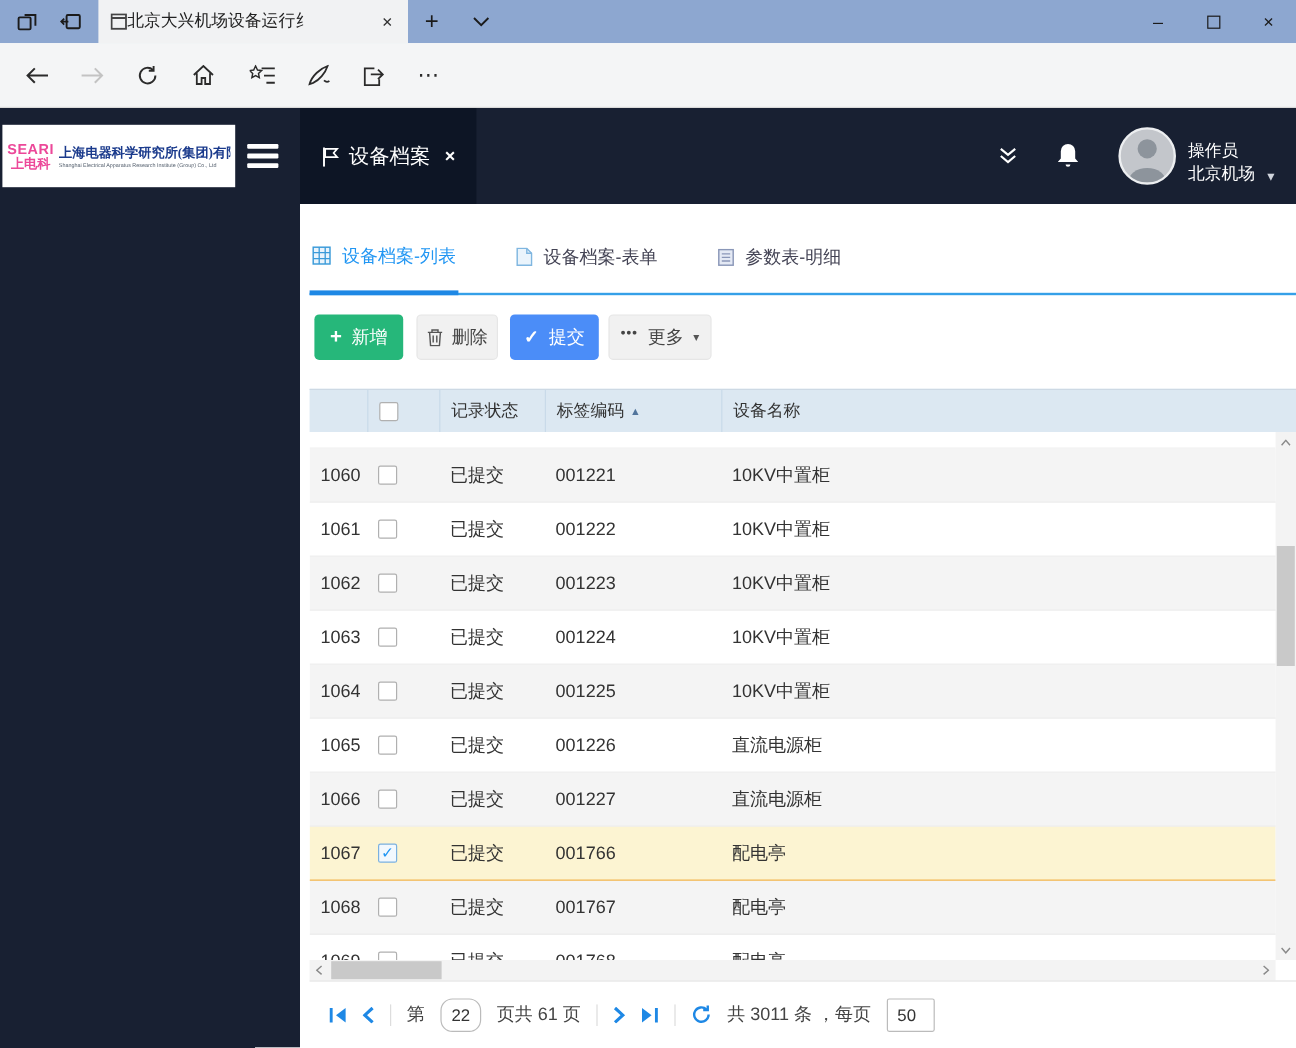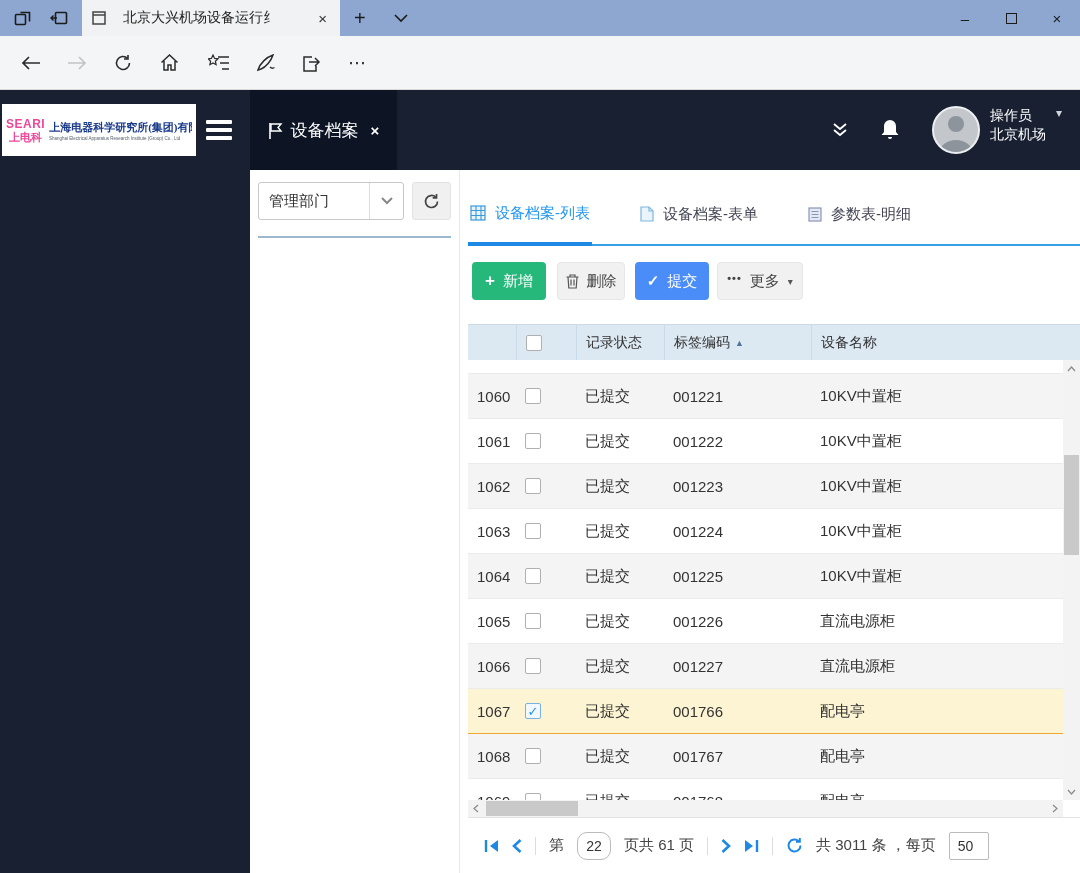--- a/index.html
+++ b/index.html
@@ -4,21 +4,21 @@
 <style>
   * { margin:0; padding:0; box-sizing:border-box; }
   html,body { width:1080px; height:873px; overflow:hidden;
     font-family:"Liberation Sans","DejaVu Sans",sans-serif; }
   svg { display:block; }
 
   
   .titlebar { height:36px; background:#8da7d0; display:flex; align-items:stretch; }
   .tab-tools { display:flex; align-items:center; gap:14px; padding:0 12px; }
   .tbtn { width:22px; height:22px; display:flex; align-items:center; justify-content:center; cursor:pointer; }
-  .etab { width:258px; background:#f1f2f3; display:flex; align-items:center; gap:17px; padding:0 10px; }
+  .etab { width:258px; background:#f1f2f3; display:flex; align-items:center; gap:0; padding:0 10px; }
   .etab-title { flex:1; font-size:14px; color:#222; white-space:nowrap; overflow:hidden; }
   .etab-close { font-size:15px; color:#333; padding:0 3px; cursor:pointer; }
   .newtab { font-size:20px; color:#1b1b1b; padding:0 14px; display:flex; align-items:center; cursor:pointer; }
   .tablist-caret { font-size:13px; color:#1b1b1b; padding:0 14px; display:flex; align-items:center; cursor:pointer; }
   .win-controls { margin-left:auto; display:flex; }
   .wbtn { width:46px; display:flex; align-items:center; justify-content:center; font-size:15px; color:#1b1b1b; cursor:pointer; }
   .wbox { width:11px; height:11px; border:1.5px solid #1b1b1b; }
 
   .browser-toolbar { height:54px; background:#f4f5f6; border-bottom:1px solid #d9d9d9;
     display:flex; align-items:center; padding:0 10px; gap:4px; }
@@ -47,21 +47,21 @@
   .menu-item .lbl { font-size:16px; margin-left:28px; }
   .menu-item .chev { margin-left:auto; }
 
   .main-col { flex:1; display:flex; flex-direction:column; min-width:0; }
   .app-header { height:80px; background:#182032; display:flex; align-items:stretch; color:#fff; flex-shrink:0; }
   .nav-tab { display:flex; align-items:center; justify-content:center; gap:9px; font-size:17px; cursor:pointer; }
   .nav-home { width:148px; background:#1e88e5; }
   .nav-doc  { width:147px; background:#0d1525; gap:8px; }
   .nav-doc .x { font-weight:bold; font-size:15px; margin-left:4px; }
   .hdr-right { margin-left:auto; display:flex; align-items:center; gap:32px; padding-right:18px; }
-  .avatar-wrap { display:flex; align-items:flex-start; gap:10px; }
+  .avatar-wrap { display:flex; align-items:flex-end; gap:10px; }
   .avatar { width:48px; height:48px; border-radius:50%; background:#c3c6cb; border:2px solid #eceef0; overflow:hidden; }
   .user-txt { font-size:14px; line-height:1.35; }
   .caret-dn { color:#cfd4dc; font-size:12px; }
 
   
   .content { flex:1; display:flex; min-height:0; }
   .tree-panel { width:210px; border-right:1px solid #e8e8e8; padding:12px 8px 0 8px; flex-shrink:0; }
   .tree-controls { display:flex; gap:8px; }
   .tree-select { width:152px; height:38px; border:1px solid #c8c8c8; border-radius:3px; background:#fff;
     display:flex; align-items:center; cursor:pointer; }
@@ -275,39 +275,20 @@
             <div>操作员</div>
             <div>北京机场</div>
           </div>
           <span class="caret-dn">▾</span>
         </div>
       </div>
     </div>
 
     <div class="content">
 
-      <div class="tree-panel">
-        <div class="tree-controls">
-          <div class="tree-select">
-            <span class="val">管理部门</span>
-            <span class="dd">
-              <svg width="12" height="8" viewBox="0 0 12 8">
-                  <path d="M1 1l5 5 5-5" fill="none" stroke="#888" stroke-width="2"></path>
-                </svg>
-            </span>
-          </div>
-          <div class="tree-refresh">
-            <svg width="17" height="17" viewBox="0 0 17 17">
-                <path d="M14.5 8.5a6 6 0 1 1-1.8-4.3" fill="none" stroke="#444" stroke-width="1.7"></path>
-                <path d="M13.5 1v3.8H9.7" fill="none" stroke="#444" stroke-width="1.7"></path>
-              </svg>
-          </div>
-        </div>
-        <div class="tree-sep"></div>
-      </div>
 
       <div class="grid-panel">
         <div class="tabs">
           <div class="tab active">
             <span>
               <svg width="16" height="16" viewBox="0 0 16 16">
                   <rect x="1" y="1" width="14" height="14" fill="#eaf4fc" stroke="#3a9ad9" stroke-width="1.2"></rect>
                   <path d="M1 5.5h14M1 10.5h14M6 1v14M11 1v14" stroke="#3a9ad9" stroke-width="1.1"></path>
                 </svg>
             </span>

